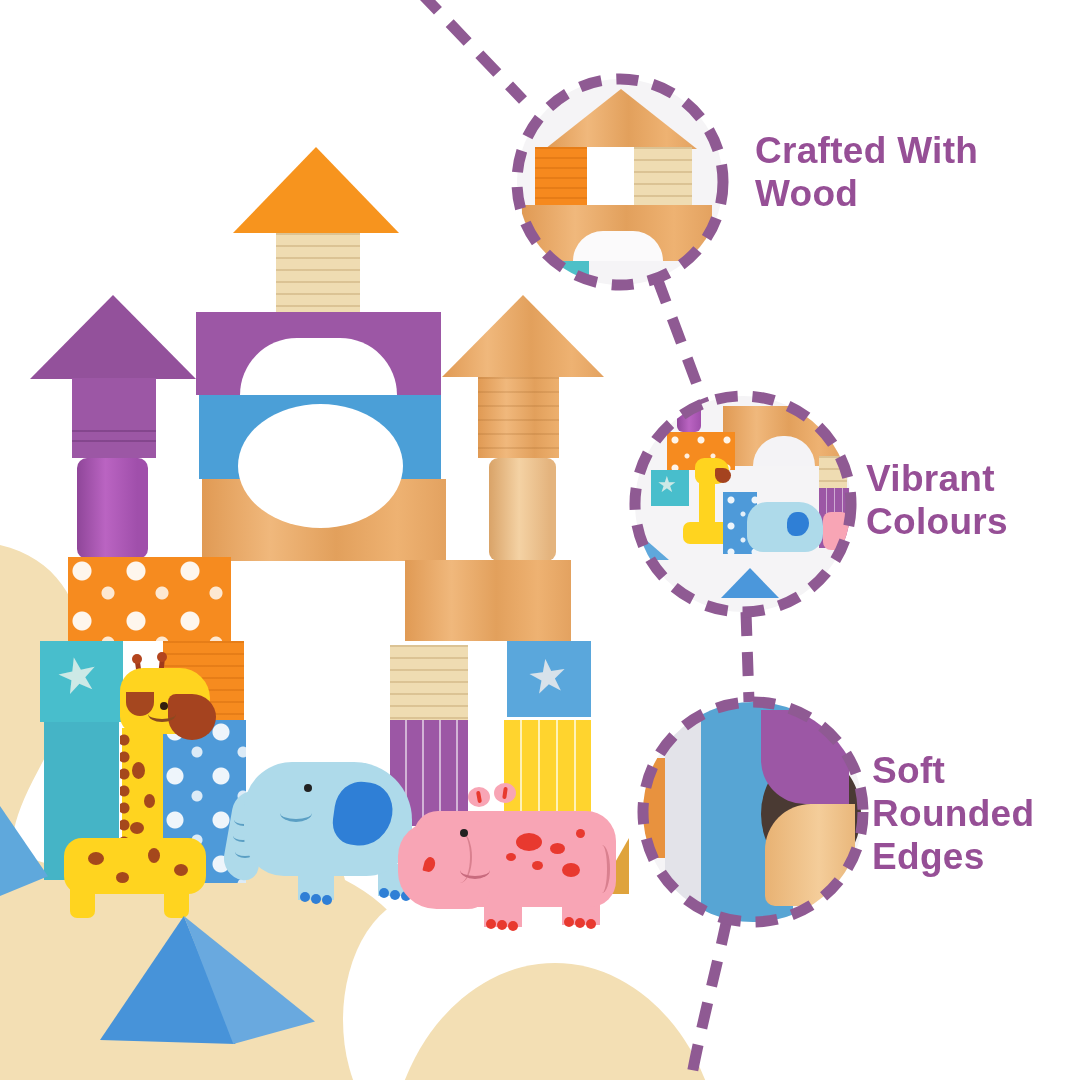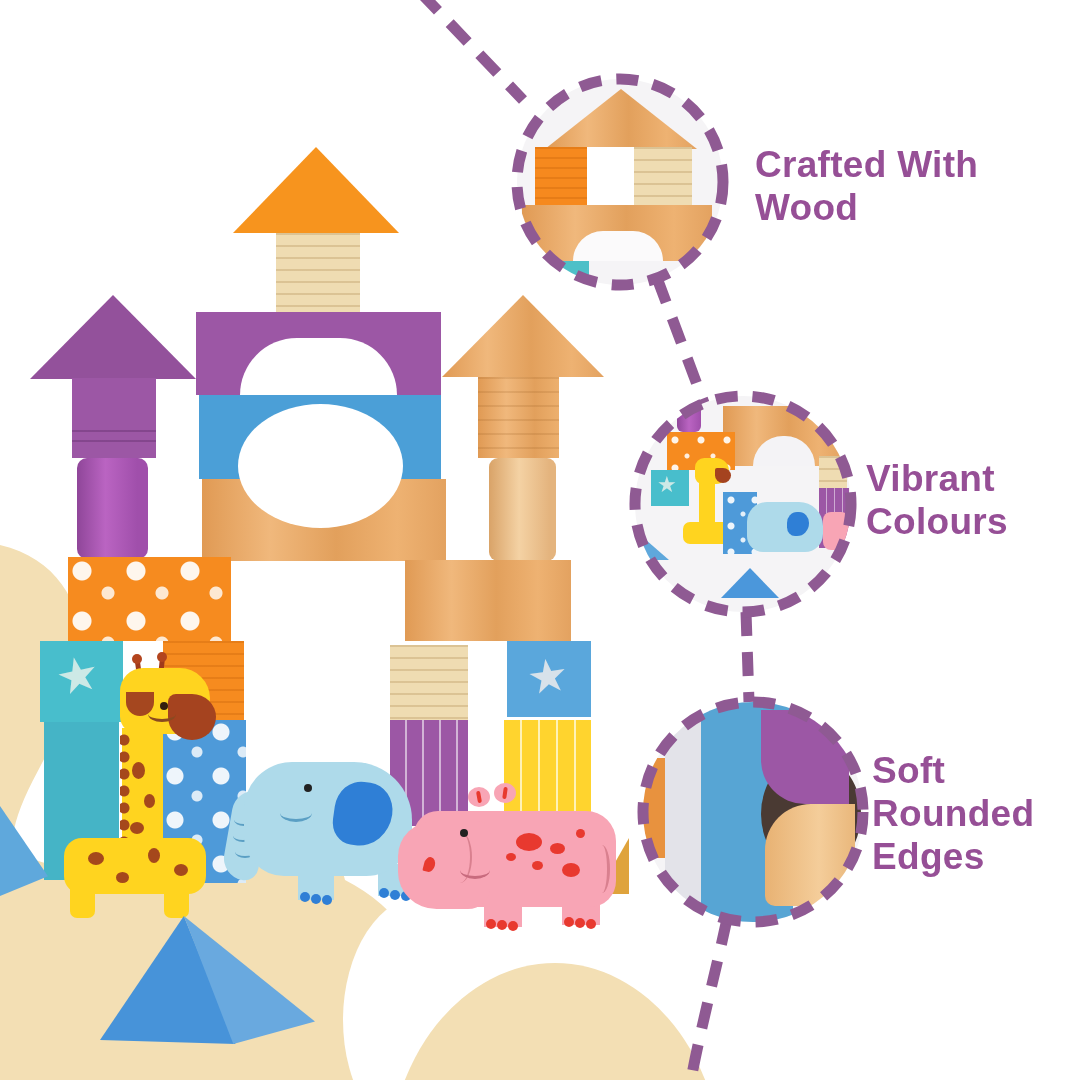--- a/index.html
+++ b/index.html
@@ -24,21 +24,21 @@
                      radial-gradient(circle 6px at 34px 32px,rgba(255,255,255,.8) 5px,transparent 6px);
     background-size:46px 44px;}
   .vstripes-purple{background-color:#9C57A5;
     background-image:repeating-linear-gradient(90deg,transparent 0 15px,rgba(255,255,255,.55) 15px 17px);}
   .vstripes-yellow{background-color:#FFD42E;
     background-image:repeating-linear-gradient(90deg,transparent 0 16px,rgba(255,255,240,.7) 16px 18px);}
 
   
   .feature-label{color:#964F96;font-size:37px;font-weight:700;line-height:1.16;
                  letter-spacing:.3px;white-space:pre-line;}
-  #label-1{left:755px;top:144px;width:260px;}
+  #label-1{left:755px;top:130px;width:260px;}
   #label-2{left:866px;top:458px;width:220px;}
   #label-3{left:872px;top:750px;width:220px;}
 
   
   #orange-roof{left:233px;top:147px;width:166px;height:86px;background:#F7941E;}
   #orange-roof-star{left:293px;top:164px;font-size:54px;color:#E9D7CC;transform:rotate(-12deg);}
   #cream-top{left:276px;top:233px;width:84px;height:79px;}
   #purple-arch{left:196px;top:312px;width:245px;height:83px;background:#9C57A5;}
   #purple-arch-hole{left:44px;bottom:0;width:157px;height:57px;background:#fff;border-radius:79px 79px 0 0;}
   #blue-arch{left:199px;top:395px;width:242px;height:84px;background:#4B9FD7;}

